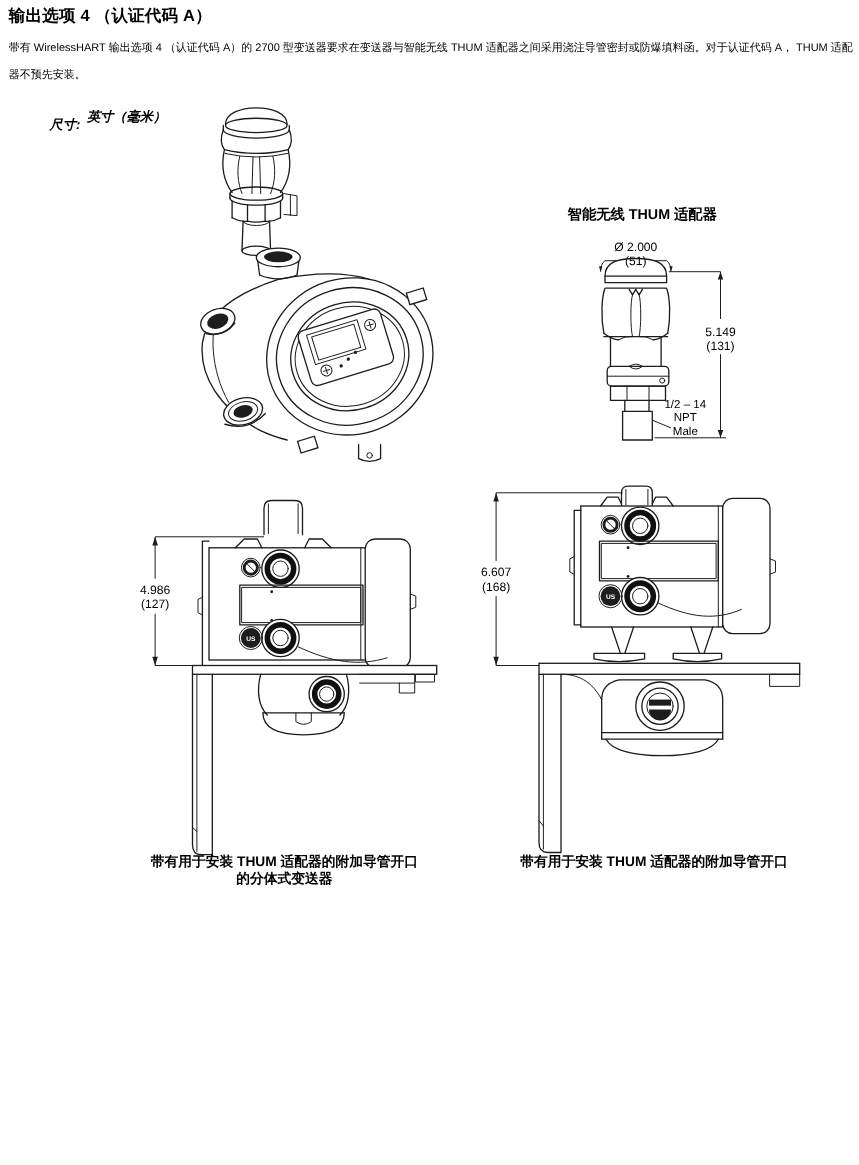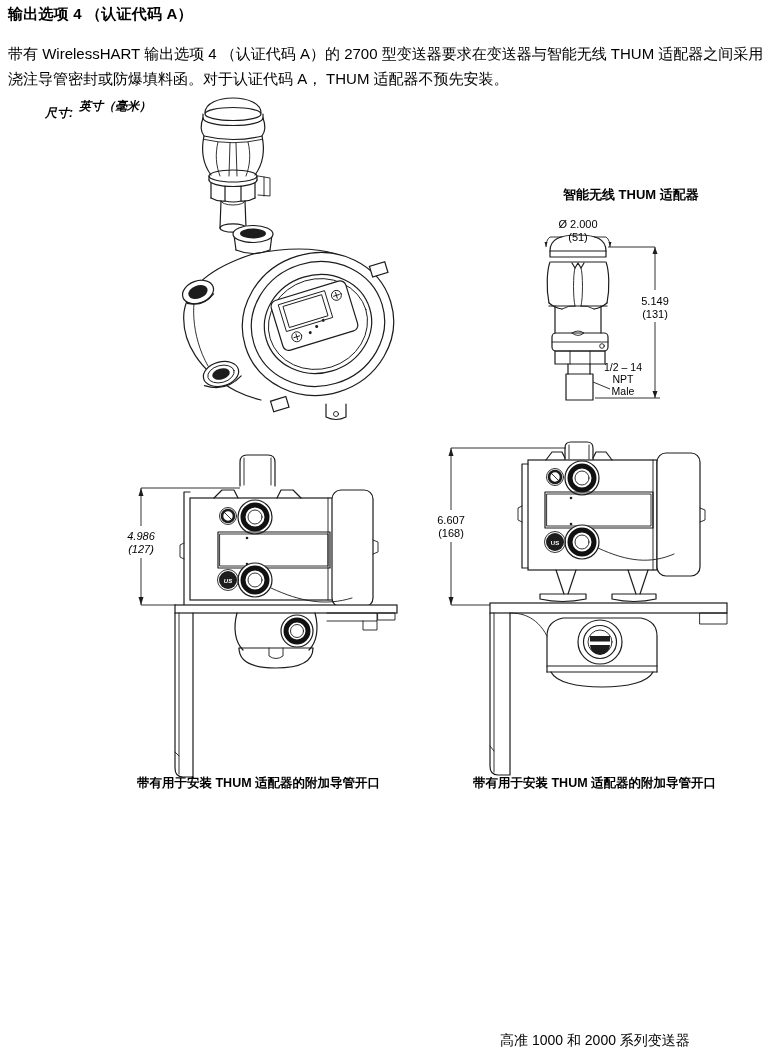--- a/index.html
+++ b/index.html
@@ -10,33 +10,33 @@
     font-family:"Liberation Sans","DejaVu Sans",sans-serif;
     color:#000;
     margin:0 auto;
     overflow:hidden;
   }
   .title{
     position:absolute;left:8px;top:5px;
     font-size:15px;font-weight:bold;letter-spacing:.2px;
   }
   .body-text{
-    position:absolute;left:8px;top:41px;width:770px;
-    font-size:15px;line-height:25px;
+    position:absolute;left:8px;top:31px;width:770px;
+    font-size:10px;line-height:25px;
   }
   .dim-note{
     position:absolute;left:45px;top:99px;
     display:flex;gap:6px;
     font-style:italic;font-weight:bold;font-size:12px;line-height:14px;
   }
   .dim-note .lbl{padding-top:7px;}
   .dim-note .units{display:flex;flex-direction:row;}
   .thum-label{
     position:absolute;left:516px;top:186px;
-    font-size:13px;font-weight:bold;margin-left:47px;
+    font-size:13px;font-weight:bold;
   }
   .fig{position:absolute;}
   .fig svg{display:block;}
   .caption{
     position:absolute;
     font-size:12.5px;font-weight:bold;line-height:16px;text-align:center;
   }
   .caption-left{left:137px;top:775px;}
   .caption-right{left:473px;top:775px;}
   .footer-title{
@@ -195,21 +195,21 @@
       <path class="dim" d="M86,37 L133,37"></path>
       <path class="dim" d="M133,37 L133,80 M133,112 L133,188"></path>
       <path class="arr" d="M133,37 l-2.5,7 5,0 z"></path>
       <path class="arr" d="M133,188 l-2.5,-7 5,0 z"></path>
       <path class="dim" d="M73,188 L138,188"></path>
       <text class="dimtxt" x="133" y="95" text-anchor="middle">5.149</text>
       <text class="dimtxt" x="133" y="108" text-anchor="middle">(131)</text>
     </svg>
   </div>
 
-  <div class="fig" style="left:116px;top:440px;font-style:italic;">
+  <div class="fig" style="left:116px;top:440px;">
     <svg width="300" height="340" viewBox="0 0 300 340">
 
       <path class="dim" d="M25,48 L124,48 M25,165 L60,165"></path>
       <path class="dim" d="M25,48 L25,86 M25,118 L25,165"></path>
       <path class="arr" d="M25,48 l-2.5,8 5,0 z"></path>
       <path class="arr" d="M25,165 l-2.5,-8 5,0 z"></path>
       <text class="dimtxt" x="25" y="100" text-anchor="middle">4.986</text>
       <text class="dimtxt" x="25" y="113" text-anchor="middle">(127)</text>
 
       <path class="ln" d="M124,46 L124,22 Q124,15 131,15 L152,15 Q159,15 159,22 L159,46"></path>
@@ -322,22 +322,22 @@
       <circle class="lnf" cx="184" cy="206" r="22"></circle>
       <circle class="ln" cx="184" cy="206" r="16.5"></circle>
       <circle class="ln thin" cx="184" cy="206" r="12"></circle>
       <rect class="dk" x="174" y="200" width="20" height="5.5"></rect>
       <path class="dk" d="M174,209 a10,10 0 0 0 20,0 z"></path>
     </svg>
   </div>
 
   <div class="caption caption-left">
     <div>带有用于安装 THUM 适配器的附加导管开口</div>
+    <div>的分体式变送器</div>
   </div>
 
   <div class="caption caption-right">
     <div>带有用于安装 THUM 适配器的附加导管开口</div>
   </div>
 
-  <div class="footer-title">高准 1000 和 2000 系列变送器</div>
   <div class="page-number">25</div>
 
 </div>
 
 </body></html>

